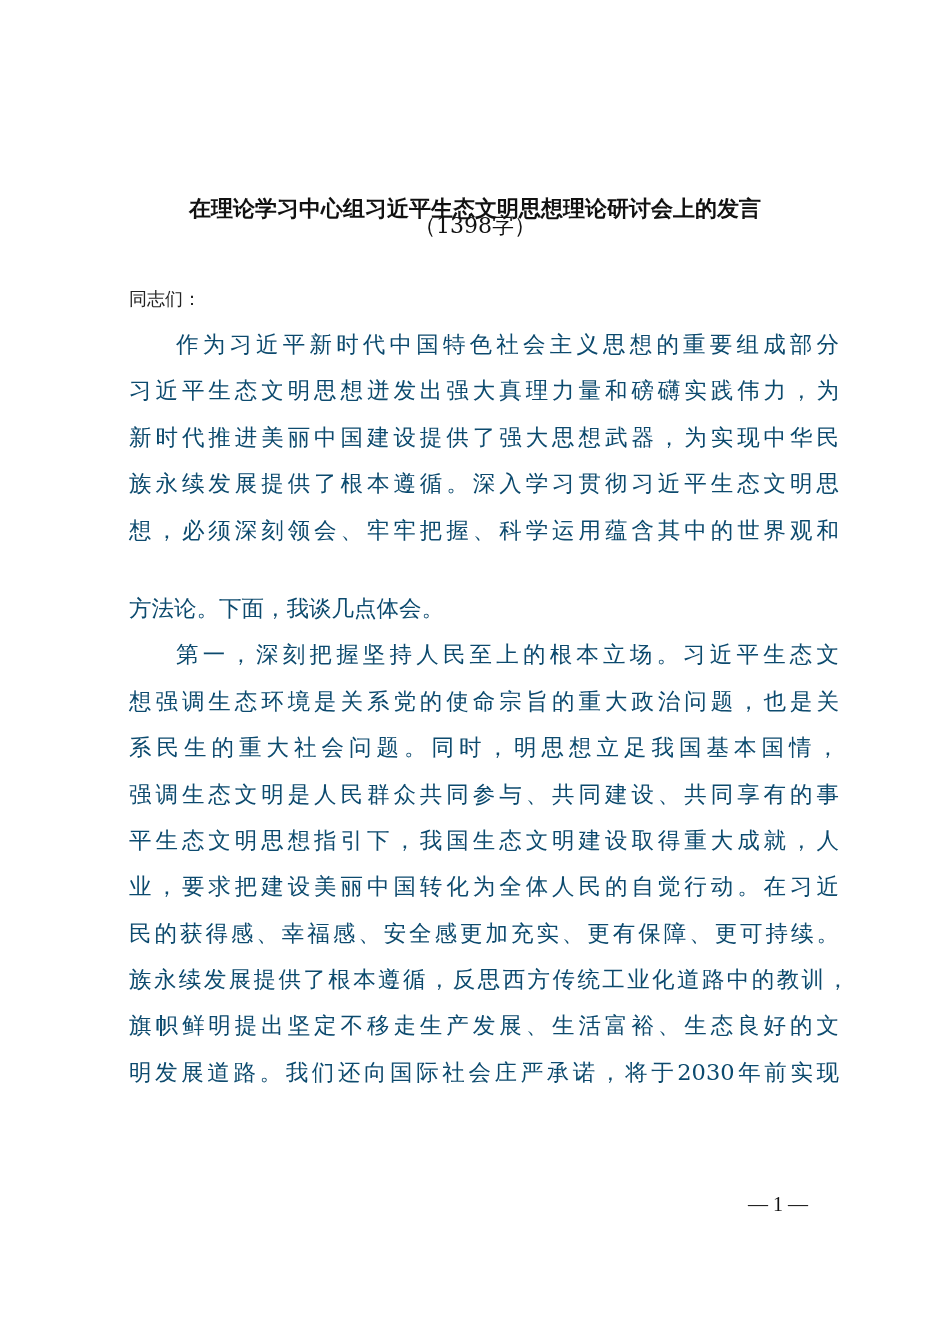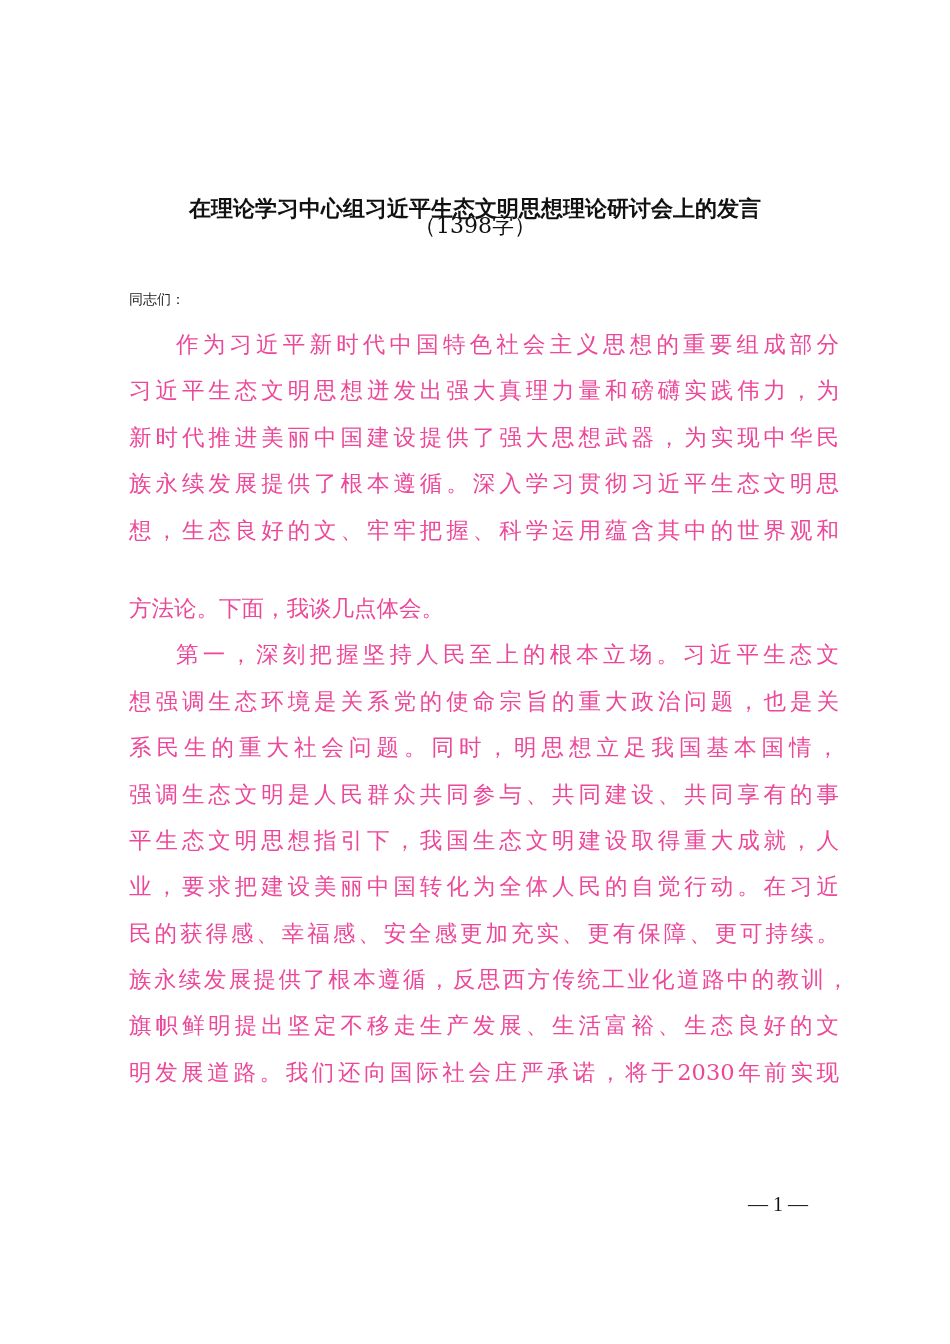--- a/index.html
+++ b/index.html
@@ -46,36 +46,36 @@
       font-size: 22px;
       line-height: 34px;
       color: #111;
       white-space: nowrap;
     }
     .subtitle { top: 209px; }
     .salutation {
       position: absolute;
       left: 129px;
       top: 282px;
-      font-size: 14px;
+      font-size: 18px;
       line-height: 34px;
       color: #222;
       white-space: nowrap;
     }
     .body-text {
       position: absolute;
       left: 129px;
       top: 327px;
       width: 710px;
     }
     .line {
       height: 46.4px;
       line-height: 34px;
       font-size: 22.5px;
-      color: #ec4899;
+      color: #0c4a6e;
       white-space: nowrap;
       text-align: justify;
       text-align-last: justify;
     }
     .line.last {
       text-align-last: left;
       margin-top: 32px;
     }
     .line.indent {
       padding-left: 47px;
@@ -100,21 +100,21 @@
   <div class="subtitle" style="top:209px; margin-top:0;">（1398字）</div>
 
   <div class="salutation">同志们：</div>
 
   <div class="body-text">
 
     <div class="line indent" style="text-align-last:justify;">作为习近平新时代中国特色社会主义思想的重要组成部分</div>
     <div class="line">习近平生态文明思想迸发出强大真理力量和磅礴实践伟力，为</div>
     <div class="line">新时代推进美丽中国建设提供了强大思想武器，为实现中华民</div>
     <div class="line">族永续发展提供了根本遵循。深入学习贯彻习近平生态文明思</div>
-    <div class="line">想，生态良好的文、牢牢把握、科学运用蕴含其中的世界观和</div>
+    <div class="line">想，必须深刻领会、牢牢把握、科学运用蕴含其中的世界观和</div>
     <div class="line last">方法论。下面，我谈几点体会。</div>
 
     <div class="line indent">第一，深刻把握坚持人民至上的根本立场。习近平生态文</div>
     <div class="line">想强调生态环境是关系党的使命宗旨的重大政治问题，也是关</div>
     <div class="line">系民生的重大社会问题。同时，明思想立足我国基本国情，</div>
     <div class="line">强调生态文明是人民群众共同参与、共同建设、共同享有的事</div>
     <div class="line">平生态文明思想指引下，我国生态文明建设取得重大成就，人</div>
     <div class="line">业，要求把建设美丽中国转化为全体人民的自觉行动。在习近</div>
     <div class="line">民的获得感、幸福感、安全感更加充实、更有保障、更可持续。</div>
 

